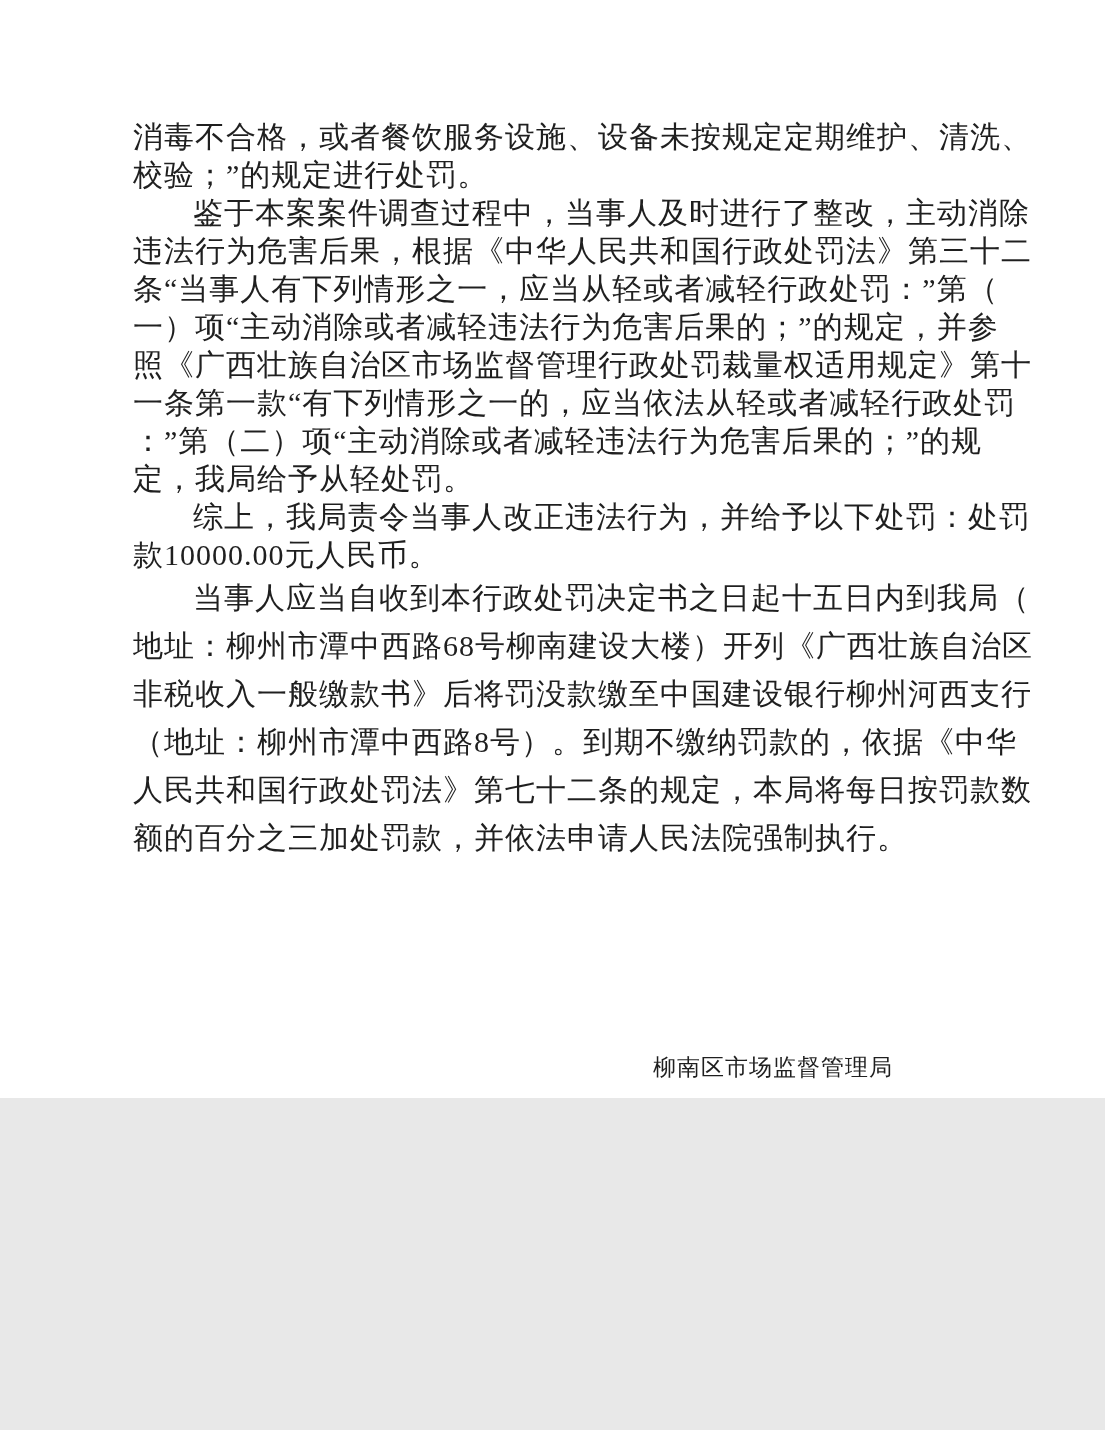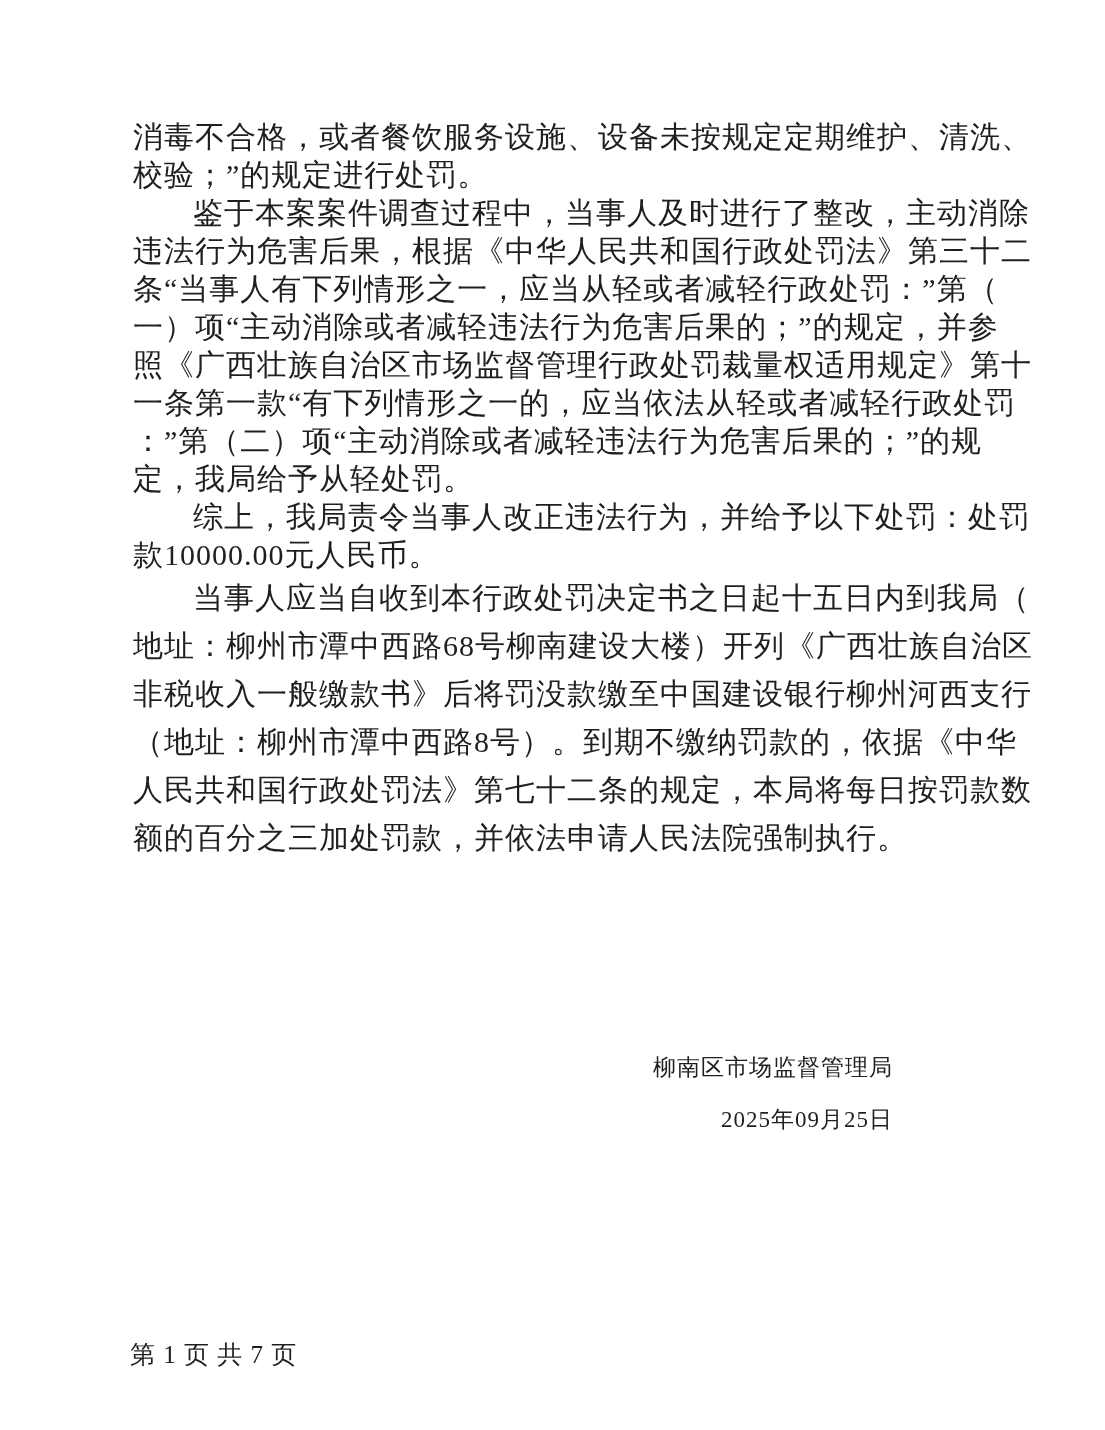--- a/index.html
+++ b/index.html
@@ -3,21 +3,21 @@
 <meta charset="utf-8">
 <style>
   html, body {
     margin: 0;
     padding: 0;
     background: #e8e8e8;
   }
   .page {
     position: relative;
     width: 1105px;
-    height: 1430px;
+    height: 1098px;
     background: #ffffff;
     overflow: hidden;
     font-family: "Liberation Serif", "DejaVu Serif", serif;
     color: #1f1f1f;
   }
   .body-text {
     position: absolute;
     left: 133px;
     top: 118px;
     width: 860px;

